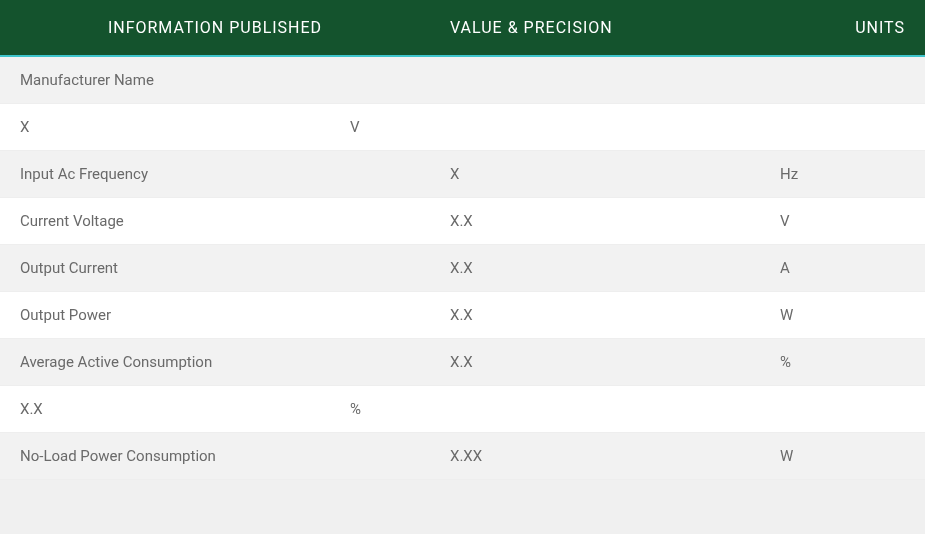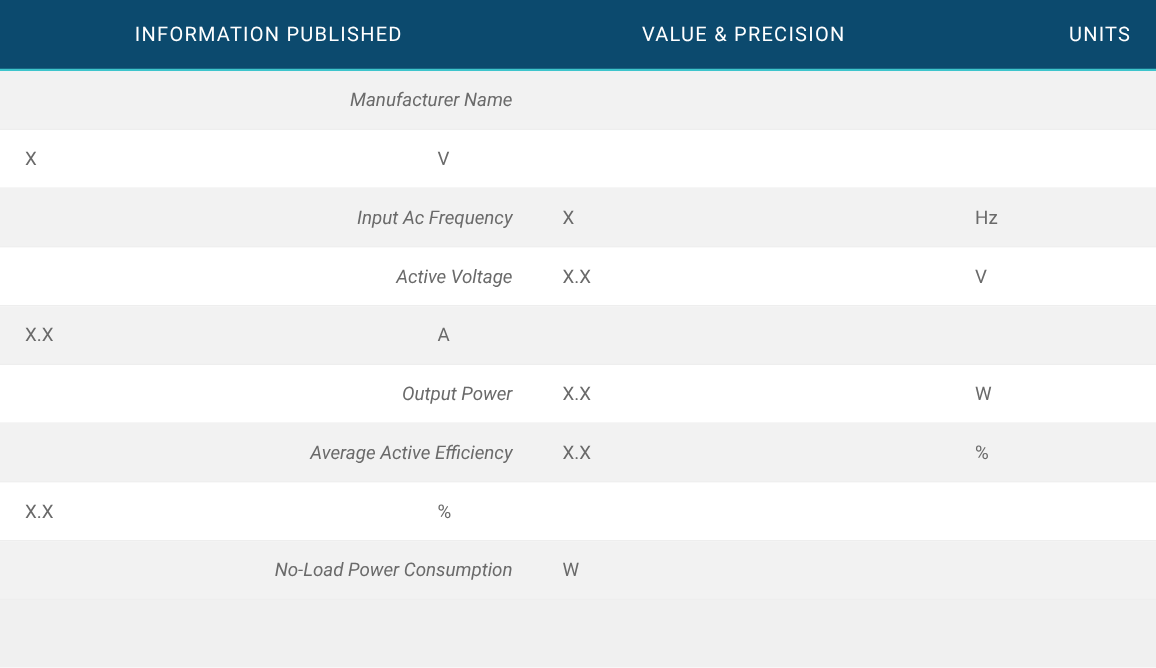--- a/index.html
+++ b/index.html
@@ -12,37 +12,37 @@
       background: #f0f0f0;
       padding: 0;
       width: 925px;
     }
     .table-container {
       width: 100%;
       background: #fff;
     }
     .table-header {
       display: flex;
-      background: #0c4a6e;
+      background: #14532d;
       color: #fff;
       border-bottom: 2px solid #3ec5cc;
     }
     .header-cell {
       padding: 18px 20px;
       font-size: 16px;
       font-weight: 400;
       letter-spacing: 1px;
     }
     .col-info {
       flex: 0 0 430px;
       text-align: center;
     }
     .col-value {
       flex: 0 0 330px;
-      text-align: center;
+      text-align: left;
     }
     .col-units {
       flex: 1;
       text-align: right;
     }
     .table-body {
       background: #fff;
     }
     .table-row {
       display: flex;
@@ -54,22 +54,21 @@
     .table-row:nth-child(even) {
       background: #fff;
     }
     .body-cell {
       padding: 14px 20px;
       font-size: 15px;
       color: #6a6a6a;
       font-weight: 400;
     }
     .body-cell.col-info {
-      text-align: right;
-      font-style: italic;
+      text-align: left;
     }
     .body-cell.col-value {
       text-align: left;
     }
     .body-cell.col-units {
       text-align: left;
     }
   </style>
 </head>
 <body>
@@ -89,40 +88,42 @@
     <div class="table-row">
       <div class="body-cell col-value">X</div>
       <div class="body-cell col-units">V</div>
     </div>
     <div class="table-row">
       <div class="body-cell col-info">Input Ac Frequency</div>
       <div class="body-cell col-value">X</div>
       <div class="body-cell col-units">Hz</div>
     </div>
     <div class="table-row">
-      <div class="body-cell col-info">Active Voltage</div>
+      <div class="body-cell col-info">Current Voltage</div>
       <div class="body-cell col-value">X.X</div>
       <div class="body-cell col-units">V</div>
     </div>
     <div class="table-row">
+      <div class="body-cell col-info">Output Current</div>
       <div class="body-cell col-value">X.X</div>
       <div class="body-cell col-units">A</div>
     </div>
     <div class="table-row">
       <div class="body-cell col-info">Output Power</div>
       <div class="body-cell col-value">X.X</div>
       <div class="body-cell col-units">W</div>
     </div>
     <div class="table-row">
-      <div class="body-cell col-info">Average Active Efficiency</div>
+      <div class="body-cell col-info">Average Active Consumption</div>
       <div class="body-cell col-value">X.X</div>
       <div class="body-cell col-units">%</div>
     </div>
     <div class="table-row">
       <div class="body-cell col-value">X.X</div>
       <div class="body-cell col-units">%</div>
     </div>
     <div class="table-row">
       <div class="body-cell col-info">No-Load Power Consumption</div>
+      <div class="body-cell col-value">X.XX</div>
       <div class="body-cell col-units">W</div>
     </div>
   </div>
 </div>
 
 </body></html>

